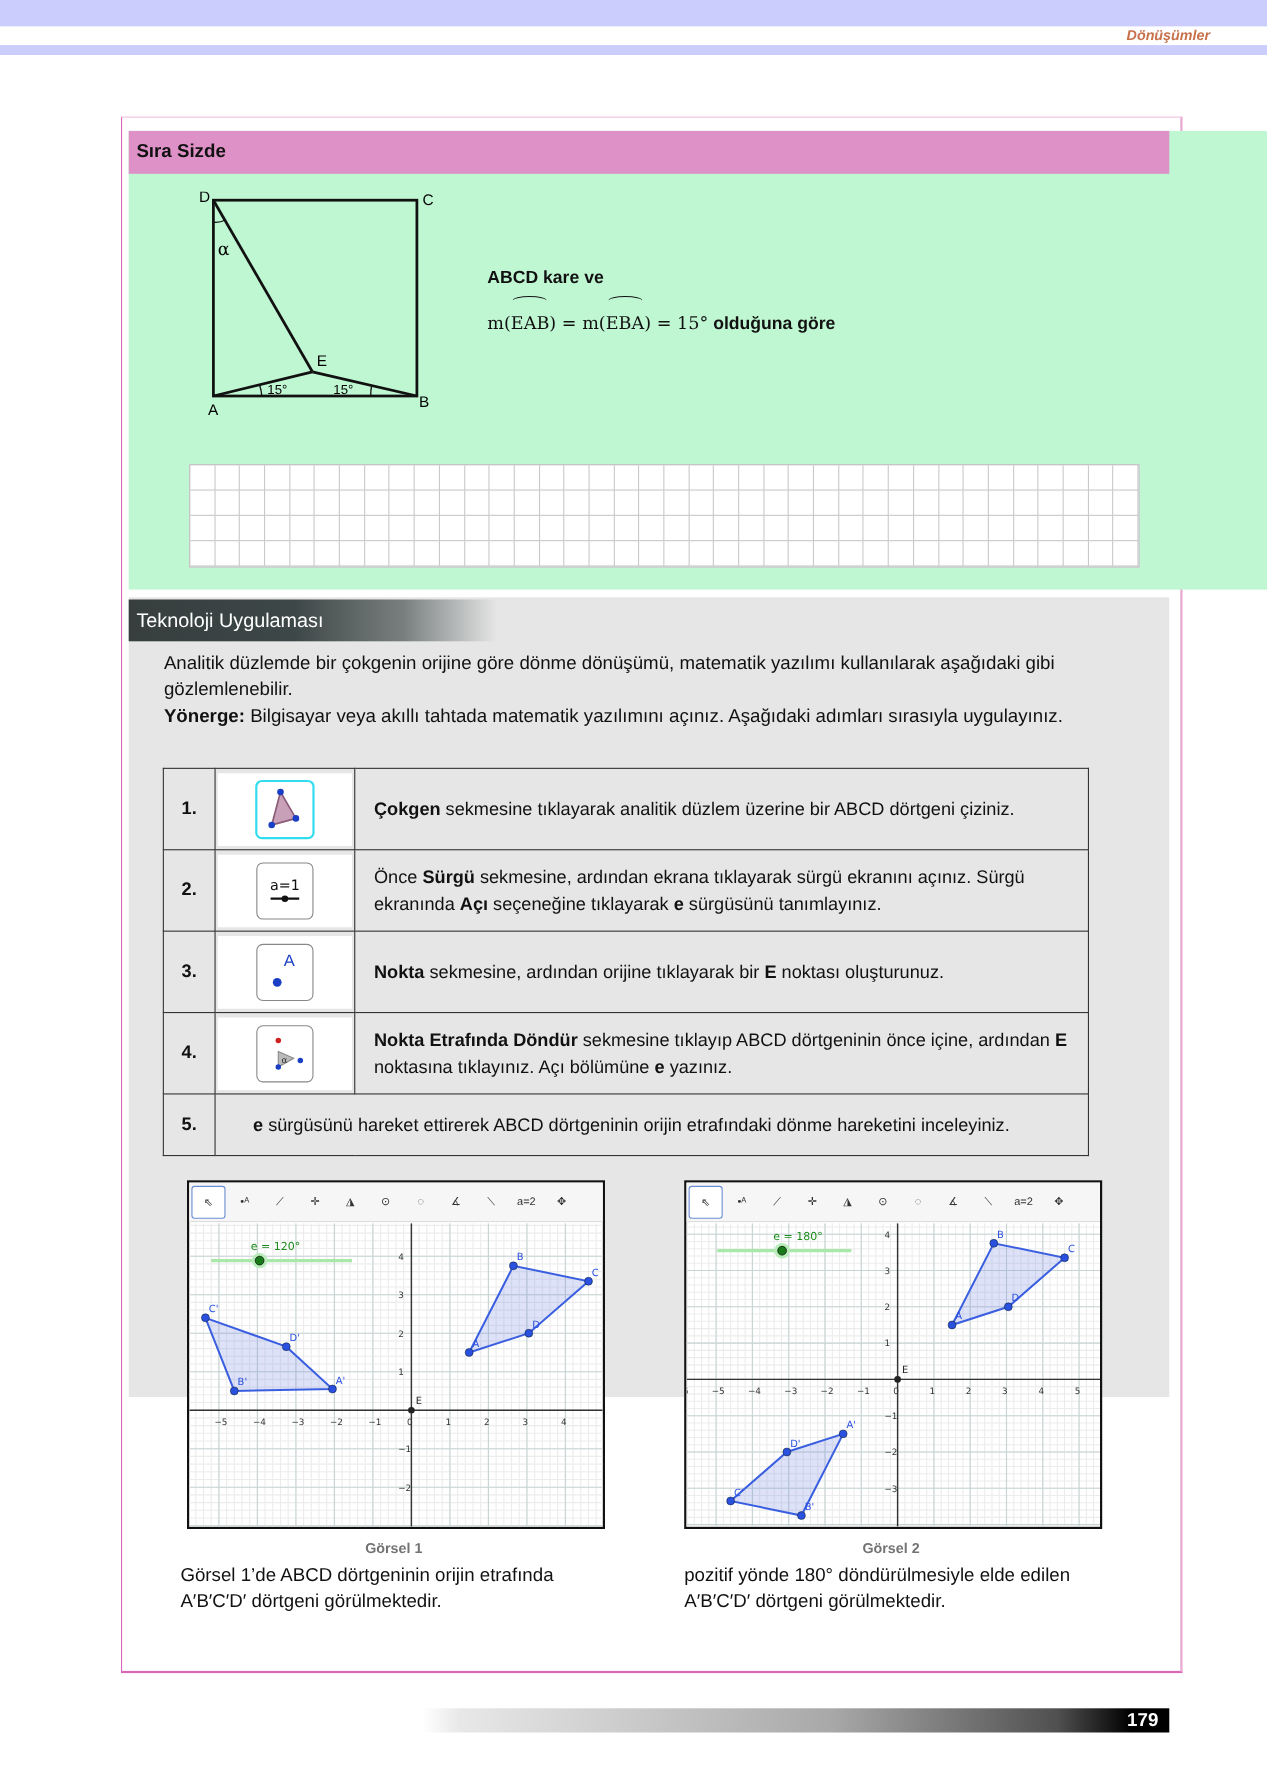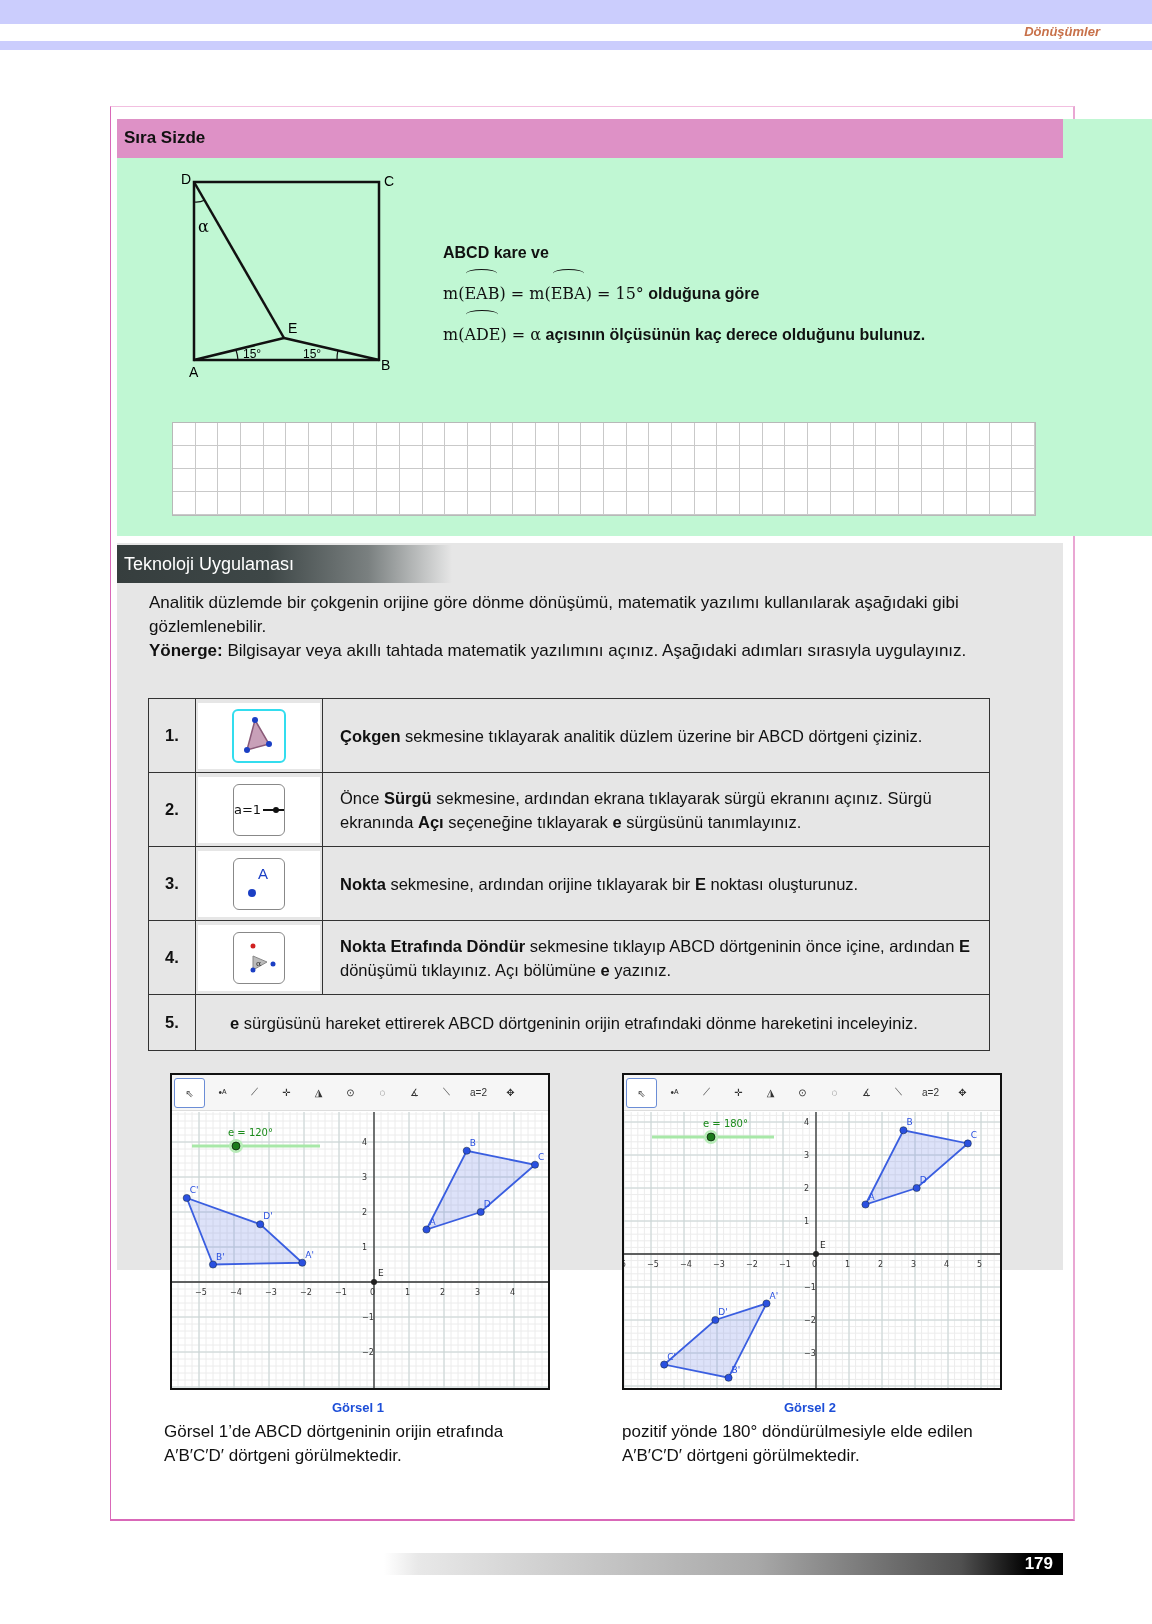--- a/index.html
+++ b/index.html
@@ -31,21 +31,21 @@
   .tool-btn { width:50px; height:50px; border:1.5px solid #888; border-radius:6px; background:#fff; display:flex; align-items:center; justify-content:center; }
   .tool-btn.active { border:2px solid #33ddee; }
   .txt { padding:0 17px; line-height:24px; }
   .figure { position:absolute; background:#fff; border:2px solid #111; width:376px; height:313px; overflow:hidden; }
   .fig1 { left:53px; top:530px; }
   .fig2 { left:505px; top:530px; }
   .toolbar { position:absolute; left:0; top:0; width:376px; height:36px; background:#f6f6f6; border-bottom:1px solid #ddd; display:flex; gap:3px; padding:3px 2px; box-sizing:border-box; }
   .tb { width:29px; height:28px; border-radius:3px; background:#f6f6f6; display:flex; align-items:center; justify-content:center; font-size:10px; color:#333; }
   .tb.sel { border:1px solid #6b8dd6; background:#fff; }
   .plot { position:absolute; left:0; top:37px; }
-  .cap-title { position:absolute; font-size:13px; font-weight:bold; color:#1d4ed8; width:376px; text-align:center; }
+  .cap-title { position:absolute; font-size:13px; font-weight:bold; color:#737373; width:376px; text-align:center; }
   .cap-text { position:absolute; font-size:17px; line-height:24px; color:#111; width:420px; }
   .footer-bar { position:absolute; left:384px; top:1553px; width:679px; height:22px; background:linear-gradient(90deg,#ffffff 0%,#e8e8e8 5%,#a8a8a8 55%,#505050 85%,#000 95%); }
   .page-num { position:absolute; right:10px; top:0; font-size:17px; font-weight:bold; color:#fff; line-height:22px; }
 </style>
 </head>
 <body>
 
 <div class="top-band"></div>
 <div class="top-thin"></div>
 <div class="chapter">Dönüşümler</div>
@@ -77,24 +77,20 @@
     <text x="17" y="58" font-size="16" font-family="DejaVu Serif, serif">α</text>
     <text x="62" y="184" font-size="12" font-family="Liberation Sans, sans-serif">15°</text>
     <text x="122" y="184" font-size="12" font-family="Liberation Sans, sans-serif">15°</text>
   </svg>
 
   <div class="problem">
     <div><b>ABCD kare ve</b></div>
     <div>
       <span class="math">m(</span><span class="math arc">EAB</span><span class="math">) = m(</span><span class="math arc">EBA</span><span class="math">) = 15°</span>
       <b>olduğuna göre</b>
-    </div>
-    <div>
-      <span class="math">m(</span><span class="math arc">ADE</span><span class="math">) = α</span>
-      <b>açısının ölçüsünün kaç derece olduğunu bulunuz.</b>
     </div>
   </div>
 
   <div class="grid" id="answer-grid">
       <div></div>
       <div></div>
       <div></div>
       <div></div>
       <div></div>
       <div></div>
@@ -271,21 +267,21 @@
                 </svg>
         </div>
             </div>
           </td>
       <td class="txt"><b>Çokgen</b><span> sekmesine tıklayarak analitik düzlem üzerine bir ABCD dörtgeni çiziniz.</span></td>
     </tr>
     <tr style="height:74px">
       <td class="num">2.</td>
       <td class="icon-cell">
             <div class="icon-bg">
-        <div class="tool-btn" style="flex-direction:row;font-size:13px;font-family:'DejaVu Sans',sans-serif;">
+        <div class="tool-btn" style="flex-direction:column;font-size:13px;font-family:'DejaVu Sans',sans-serif;">
           <span>a=1</span>
           <svg width="30" height="8">
                   <line x1="2" y1="4" x2="28" y2="4" stroke="#111" stroke-width="2"></line>
                   <circle cx="15" cy="4" r="3" fill="#111"></circle>
                 </svg>
         </div>
             </div>
           </td>
       <td class="txt"><span>Önce </span><b>Sürgü</b><span> sekmesine, ardından ekrana tıklayarak sürgü ekranını açınız. Sürgü ekranında </span><b>Açı</b><span> seçeneğine tıklayarak </span><b>e</b><span> sürgüsünü tanımlayınız.</span></td>
     </tr>
@@ -309,21 +305,21 @@
           <svg width="40" height="40" viewBox="0 0 40 40">
                   <path d="M14 18 L28 24 L14 32 Z" fill="#bbb" stroke="#888"></path>
                   <circle cx="14" cy="8" r="2.5" fill="#d02020"></circle>
                   <circle cx="14" cy="32" r="2.5" fill="#1b3fc4"></circle>
                   <circle cx="34" cy="26" r="2.5" fill="#1b3fc4"></circle>
                   <text x="17" y="28" font-size="8" font-family="DejaVu Serif, serif" fill="#333">α</text>
                 </svg>
         </div>
             </div>
           </td>
-      <td class="txt"><b>Nokta Etrafında Döndür</b><span> sekmesine tıklayıp ABCD dörtgeninin önce içine, ardından </span><b>E</b><span> dönüşümü tıklayınız. Açı bölümüne </span><b>e</b><span> yazınız.</span></td>
+      <td class="txt"><b>Nokta Etrafında Döndür</b><span> sekmesine tıklayıp ABCD dörtgeninin önce içine, ardından </span><b>E</b><span> noktasına tıklayınız. Açı bölümüne </span><b>e</b><span> yazınız.</span></td>
     </tr>
     <tr style="height:56px">
       <td class="num">5.</td>
       <td colspan="2" class="txt" style="padding-left:34px;"><b>e</b><span> sürgüsünü hareket ettirerek ABCD dörtgeninin orijin etrafındaki dönme hareketini inceleyiniz.</span></td>
     </tr>
   </tbody>
     </table>
 
   <div class="figure fig1">
     <div class="toolbar" id="toolbar1">

